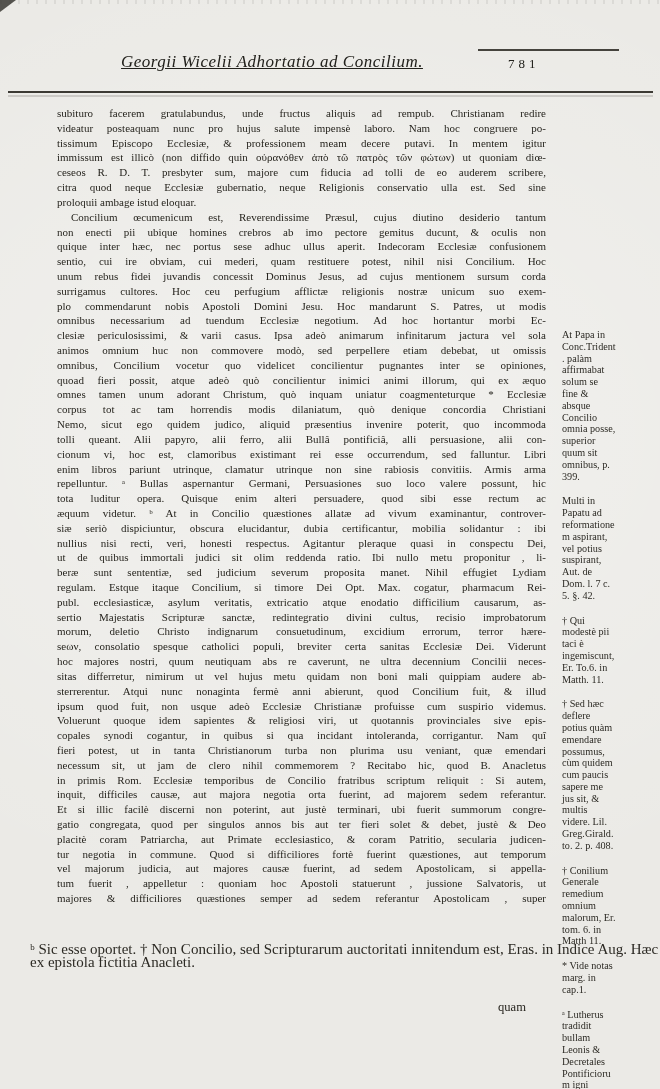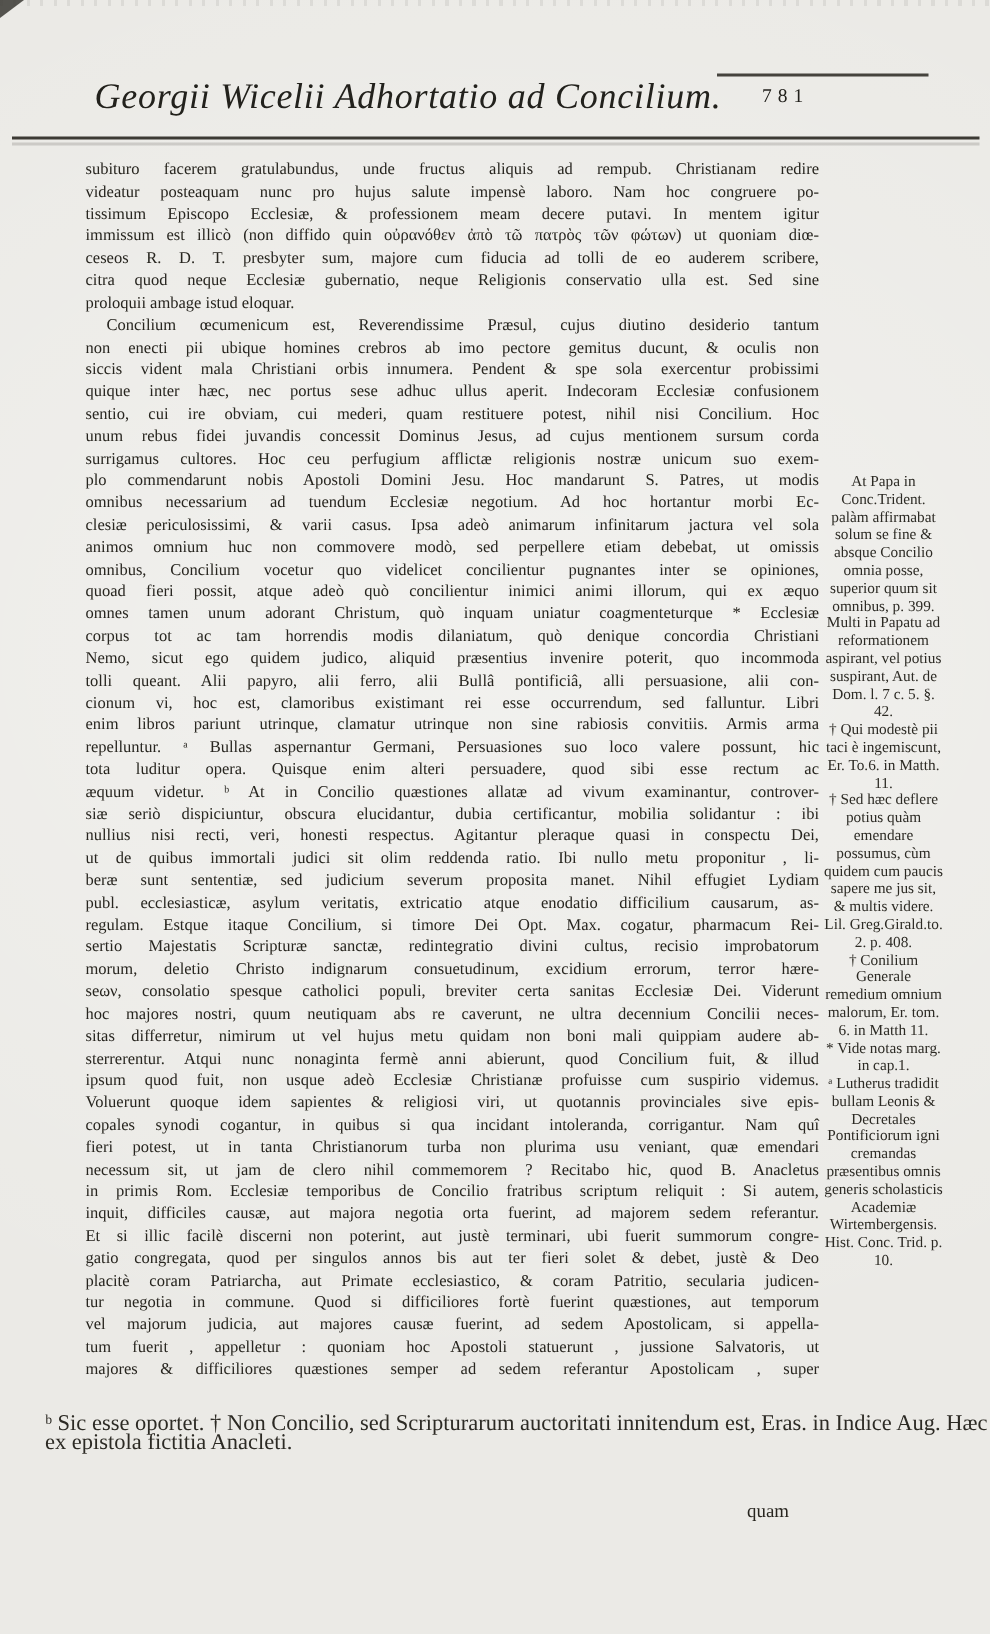--- a/index.html
+++ b/index.html
@@ -15,43 +15,44 @@
       #ebeae6;
   }
   
   .corner-mark{position:absolute;left:0;top:0;width:0;height:0;
     border-top:12px solid #3a3833;border-right:16px solid transparent;opacity:.85;}
   .edge-noise{position:absolute;left:0;top:0;right:0;height:4px;
     background:repeating-linear-gradient(90deg, rgba(60,58,52,.18) 0 2px, rgba(0,0,0,0) 2px 9px);opacity:.5;}
 
   .header-title{
     position:absolute;left:62px;top:52px;width:420px;text-align:center;
-    font-style:italic;font-size:24px;letter-spacing:.5px;color:#22211c;
+    font-style:italic;font-size:17px;letter-spacing:.5px;color:#22211c;
     white-space:nowrap;
+    text-decoration:underline;
   }
   .page-number{
     position:absolute;left:508px;top:56px;font-size:13px;letter-spacing:4px;color:#22211c;
   }
   .rule-short{position:absolute;left:478px;top:49px;width:141px;height:2px;background:#45433d;}
   .rule-main{position:absolute;left:8px;top:91px;width:645px;height:2px;background:#3c3a34;box-shadow:0 4px 0 rgba(60,58,52,.18);}
 
   .body-block{
     position:absolute;left:57px;top:106px;width:489px;
     font-size:11px;line-height:14.82px;color:#27251f;
   }
   .body-line{text-align:justify;text-align-last:justify;white-space:normal;height:14.82px;overflow:visible;}
   .para1 .body-line:last-child{text-align-last:left;}
   .para2 .body-line:first-child{text-indent:14px;}
 
   .margin-notes{
     position:absolute;left:549px;top:316px;width:80px;
     font-size:10.2px;line-height:11.8px;color:#2c2a24;
     overflow-wrap:break-word;
   }
-  .margin-note{margin:0;text-align:center;}
+  .margin-note{margin:13px;}
 
   .footnote{
     position:absolute;left:30px;top:943px;width:530px;
     font-size:15px;line-height:13px;color:#2c2a24;
   }
   .footnote-line{white-space:nowrap;}
 
   .catchword{
     position:absolute;left:498px;top:1000px;font-size:12.6px;color:#27251f;
   }
@@ -77,21 +78,20 @@
         <div class="body-line">videatur posteaquam nunc pro hujus salute impensè laboro.   Nam hoc congruere po-</div>
         <div class="body-line">tissimum Episcopo Ecclesiæ, &amp; professionem meam decere putavi.   In mentem igitur</div>
         <div class="body-line">immissum est illicò (non diffido quin οὐρανόθεν ἀπὸ τῶ πατρὸς τῶν φώτων) ut quoniam diœ-</div>
         <div class="body-line">ceseos R. D. T. presbyter sum,  majore cum fiducia ad tolli de eo auderem scribere,</div>
         <div class="body-line">citra quod neque Ecclesiæ gubernatio,  neque Religionis conservatio ulla est.   Sed sine</div>
         <div class="body-line">proloquii ambage istud eloquar.</div>
       </div>
     <div class="para2">
         <div class="body-line">Concilium œcumenicum est,  Reverendissime Præsul,  cujus diutino desiderio tantum</div>
         <div class="body-line">non enecti pii ubique homines crebros ab imo pectore gemitus ducunt,  &amp; oculis non</div>
-        <div class="body-line">siccis vident mala Christiani orbis innumera.   Pendent &amp; spe sola exercentur probissimi</div>
         <div class="body-line">quique inter hæc,  nec portus sese adhuc ullus aperit.   Indecoram Ecclesiæ confusionem</div>
         <div class="body-line">sentio, cui ire obviam, cui mederi,  quam restituere potest, nihil nisi Concilium.   Hoc</div>
         <div class="body-line">unum rebus fidei juvandis concessit Dominus Jesus,  ad cujus mentionem sursum corda</div>
         <div class="body-line">surrigamus cultores.   Hoc ceu perfugium afflictæ religionis nostræ unicum suo exem-</div>
         <div class="body-line">plo commendarunt nobis Apostoli Domini Jesu.   Hoc mandarunt S. Patres,  ut modis</div>
         <div class="body-line">omnibus necessarium ad tuendum Ecclesiæ negotium.   Ad hoc hortantur morbi Ec-</div>
         <div class="body-line">clesiæ periculosissimi,  &amp; varii casus.   Ipsa adeò animarum infinitarum jactura vel sola</div>
         <div class="body-line">animos omnium huc non commovere modò,  sed perpellere etiam debebat,  ut omissis</div>
         <div class="body-line">omnibus,  Concilium vocetur quo videlicet concilientur pugnantes inter se opiniones,</div>
         <div class="body-line">quoad fieri possit,  atque adeò quò concilientur inimici animi illorum,  qui ex æquo</div>
@@ -101,22 +101,22 @@
         <div class="body-line">tolli queant.   Alii papyro,  alii ferro,  alii Bullâ pontificiâ,  alli persuasione,  alii con-</div>
         <div class="body-line">cionum vi, hoc est, clamoribus existimant rei esse occurrendum,  sed falluntur.   Libri</div>
         <div class="body-line">enim libros pariunt utrinque,  clamatur utrinque non sine rabiosis convitiis.   Armis arma</div>
         <div class="body-line">repelluntur.   ᵃ Bullas aspernantur Germani,  Persuasiones suo loco valere possunt,  hic</div>
         <div class="body-line">tota luditur opera.   Quisque enim alteri persuadere,  quod sibi esse rectum ac</div>
         <div class="body-line">æquum videtur.   ᵇ At in Concilio quæstiones allatæ ad vivum examinantur,  controver-</div>
         <div class="body-line">siæ seriò dispiciuntur,  obscura elucidantur,  dubia certificantur,  mobilia solidantur :  ibi</div>
         <div class="body-line">nullius nisi recti,  veri,  honesti respectus.   Agitantur pleraque quasi in conspectu Dei,</div>
         <div class="body-line">ut de quibus immortali judici sit  olim reddenda ratio.   Ibi nullo  metu  proponitur ,   li-</div>
         <div class="body-line">beræ sunt sententiæ,  sed judicium severum proposita manet.   Nihil  effugiet Lydiam</div>
+        <div class="body-line">regulam.   Estque itaque Concilium,  si timore Dei Opt. Max. cogatur,  pharmacum Rei-</div>
         <div class="body-line">publ. ecclesiasticæ,  asylum veritatis,  extricatio atque enodatio difficilium causarum,  as-</div>
-        <div class="body-line">regulam.   Estque itaque Concilium,  si timore Dei Opt. Max. cogatur,  pharmacum Rei-</div>
         <div class="body-line">sertio Majestatis Scripturæ sanctæ,  redintegratio divini cultus,  recisio improbatorum</div>
         <div class="body-line">morum,  deletio Christo indignarum consuetudinum,  excidium errorum,   terror hære-</div>
         <div class="body-line">seων,  consolatio spesque catholici populi,  breviter certa sanitas Ecclesiæ Dei.   Viderunt</div>
         <div class="body-line">hoc majores nostri, quum neutiquam abs re caverunt,  ne ultra decennium Concilii neces-</div>
         <div class="body-line">sitas differretur,  nimirum ut vel hujus metu quidam non boni  mali  quippiam  audere  ab-</div>
         <div class="body-line">sterrerentur.   Atqui nunc nonaginta fermè anni abierunt,  quod Concilium fuit,  &amp; illud</div>
         <div class="body-line">ipsum quod fuit,  non usque adeò Ecclesiæ Christianæ profuisse cum suspirio videmus.</div>
         <div class="body-line">Voluerunt quoque idem sapientes &amp; religiosi viri,  ut quotannis provinciales sive epis-</div>
         <div class="body-line">copales synodi cogantur, in quibus si qua incidant intoleranda,  corrigantur.   Nam quî</div>
         <div class="body-line">fieri potest,  ut in tanta Christianorum turba non plurima usu veniant,  quæ emendari</div>

